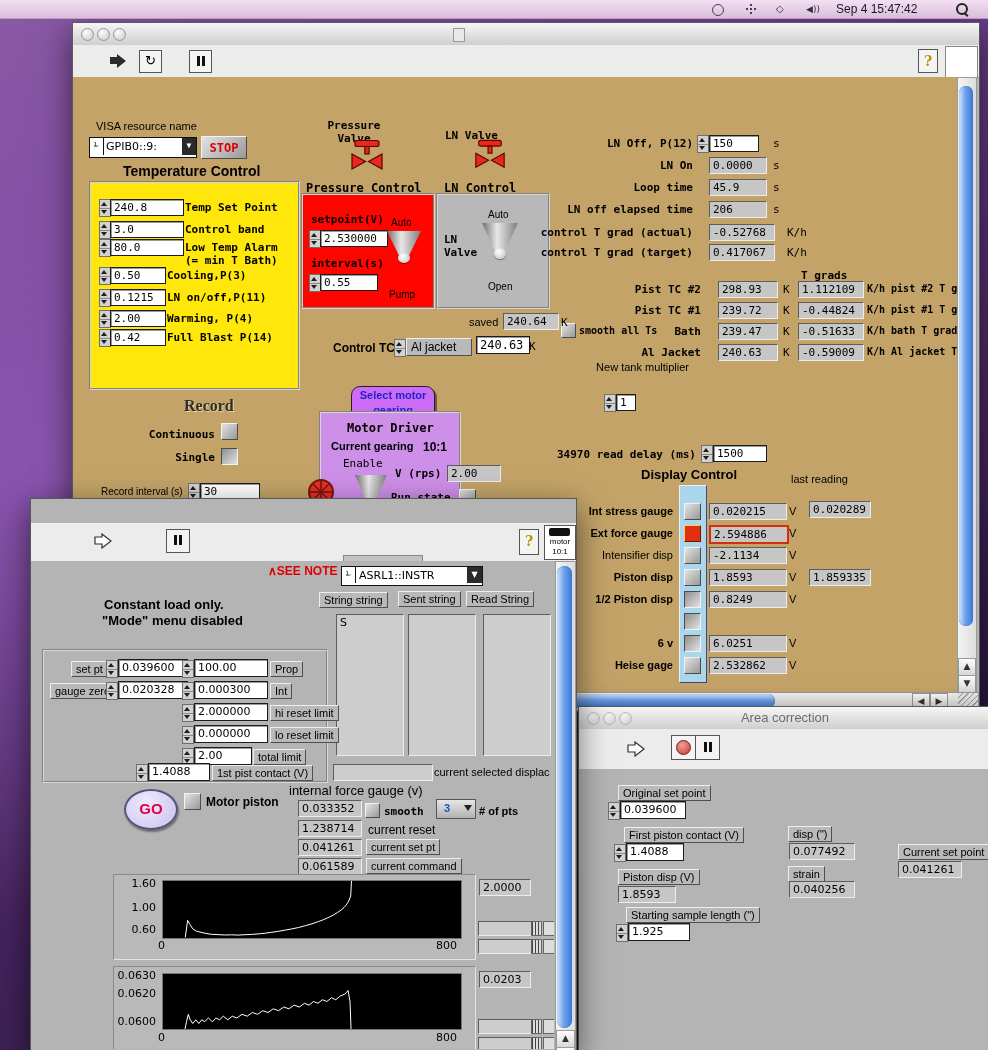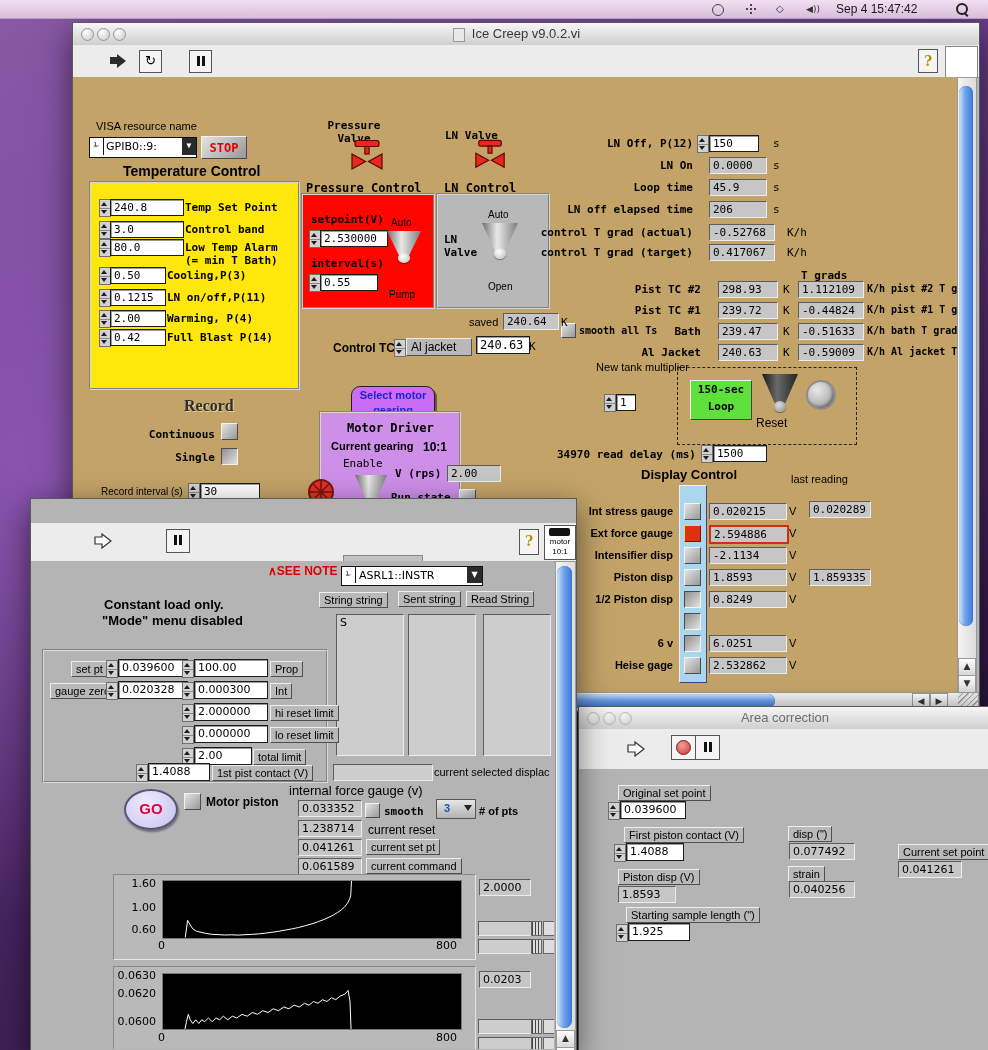--- a/index.html
+++ b/index.html
@@ -78,21 +78,20 @@
     <span class="a" style="left:956px;top:3px;width:8px;height:8px;border:2px solid #222;border-radius:50%"></span>
     <span class="a" style="left:965px;top:12px;width:2px;height:5px;background:#222;transform:rotate(-45deg)"></span>
   </div>
 
   <div class="win" style="left:72px;top:22px;width:906px;height:688px">
     <div class="tbar">
       <span class="light" style="left:8px;top:5px"></span>
       <span class="light" style="left:24px;top:5px"></span>
       <span class="light" style="left:40px;top:5px"></span>
       <span class="a" style="left:380px;top:5px;width:10px;height:12px;background:#e8e8e8;border:1px solid #999"></span>
-      <div class="ttl">Ice Creep v9.0.2.vi</div>
     </div>
     <div class="toolbar" style="top:22px;height:32px">
       <svg class="a" style="left:36px;top:8px" width="18" height="16">
           <path d="M1 4 h7 V1 l9 7 -9 7 V11 H1 z" fill="#2b2b2b"></path>
         </svg>
       <div class="icobox" style="left:66px;top:5px;width:21px;height:21px;font-size:13px;line-height:20px">↻</div>
       <div class="icobox" style="left:116px;top:5px;width:21px;height:21px;line-height:19px"><span class="pauseb"></span><span class="pauseb"></span></div>
       <div class="icobox q" style="left:845px;top:4px;width:18px;height:22px">?</div>
       <div class="a" style="left:872px;top:1px;width:31px;height:30px;background:#fff;border:1px solid #888"></div>
     </div>
@@ -298,31 +297,20 @@
             <line x1="22" y1="6" x2="6" y2="22"></line>
         </g>
       </svg>
 
       <div class="sl tr" style="left:520px;top:284px;width:96px;white-space:normal">New tank multiplier</div>
       <b class="spin" style="left:531px;top:317px">
           <i class="up"></i>
           <i class="dn"></i>
         </b>
       <div class="wfld" style="left:543px;top:317px;width:12px">1</div>
-      <div class="a" style="left:604px;top:290px;width:178px;height:76px;border:1px dashed #222">
-        <div class="a" style="left:12px;top:12px;width:60px;height:38px;background:#5fe13c;border:1px solid;border-color:#eee #444 #444 #eee;text-align:center">
-          <span style="font:bold 11px 'DejaVu Sans Mono',monospace;line-height:17px;display:inline-block;width:56px">150-sec Loop</span>
-        </div>
-        <div class="funnel dark" style="left:84px;top:6px;width:36px;height:38px">
-            <span class="cone"></span>
-            <span class="oval"></span>
-          </div>
-        <div class="sl" style="left:78px;top:48px;font-size:12px">Reset</div>
-        <div class="led" style="left:128px;top:12px;width:26px;height:26px"></div>
-      </div>
       <div class="ml tr" style="left:480px;top:371px;width:143px">34970 read delay (ms)</div>
       <b class="spin" style="left:628px;top:368px">
           <i class="up"></i>
           <i class="dn"></i>
         </b>
       <div class="wfld" style="left:640px;top:368px;width:46px">1500</div>
 
       <div class="sl" style="left:568px;top:390px;font-weight:bold;font-size:13px">Display Control</div>
       <div class="sl" style="left:718px;top:396px">last reading</div>
       <div class="a" style="left:606px;top:408px;width:26px;height:196px;background:#abd7ee;border:1px solid;border-color:#eef #447 #447 #eef"></div>
@@ -335,21 +323,21 @@
       <div class="btn3 dn" style="left:611px;top:558px;width:15px;height:15px"></div>
       <div class="btn3" style="left:611px;top:580px;width:15px;height:15px"></div>
 
       <div class="sl tr" style="left:440px;top:428px;width:160px;font-weight:bold">Int stress gauge</div>
       <div class="fld" style="left:636px;top:426px;width:70px">0.020215</div>
       <div class="sl" style="left:716px;top:428px">V</div>
       <div class="fld" style="left:736px;top:424px;width:54px">0.020289</div>
       <div class="sl tr" style="left:440px;top:450px;width:160px;font-weight:bold">Ext force gauge</div>
       <div class="fld" style="left:636px;top:448px;width:70px;border:2px solid #d03010">2.594886</div>
       <div class="sl" style="left:716px;top:450px">V</div>
-      <div class="sl tr" style="left:440px;top:472px;width:160px;font-weight:bold">Intensifier disp</div>
+      <div class="sl tr" style="left:440px;top:472px;width:160px;font-weight:normal">Intensifier disp</div>
       <div class="fld" style="left:636px;top:470px;width:70px">-2.1134</div>
       <div class="sl" style="left:716px;top:472px">V</div>
       <div class="sl tr" style="left:440px;top:494px;width:160px;font-weight:bold">Piston disp</div>
       <div class="fld" style="left:636px;top:492px;width:70px">1.8593</div>
       <div class="sl" style="left:716px;top:494px">V</div>
       <div class="fld" style="left:736px;top:492px;width:54px">1.859335</div>
       <div class="sl tr" style="left:440px;top:516px;width:160px;font-weight:bold">1/2 Piston disp</div>
       <div class="fld" style="left:636px;top:514px;width:70px">0.8249</div>
       <div class="sl" style="left:716px;top:516px">V</div>
       <div class="sl tr" style="left:440px;top:560px;width:160px;font-weight:bold">6 v</div>

